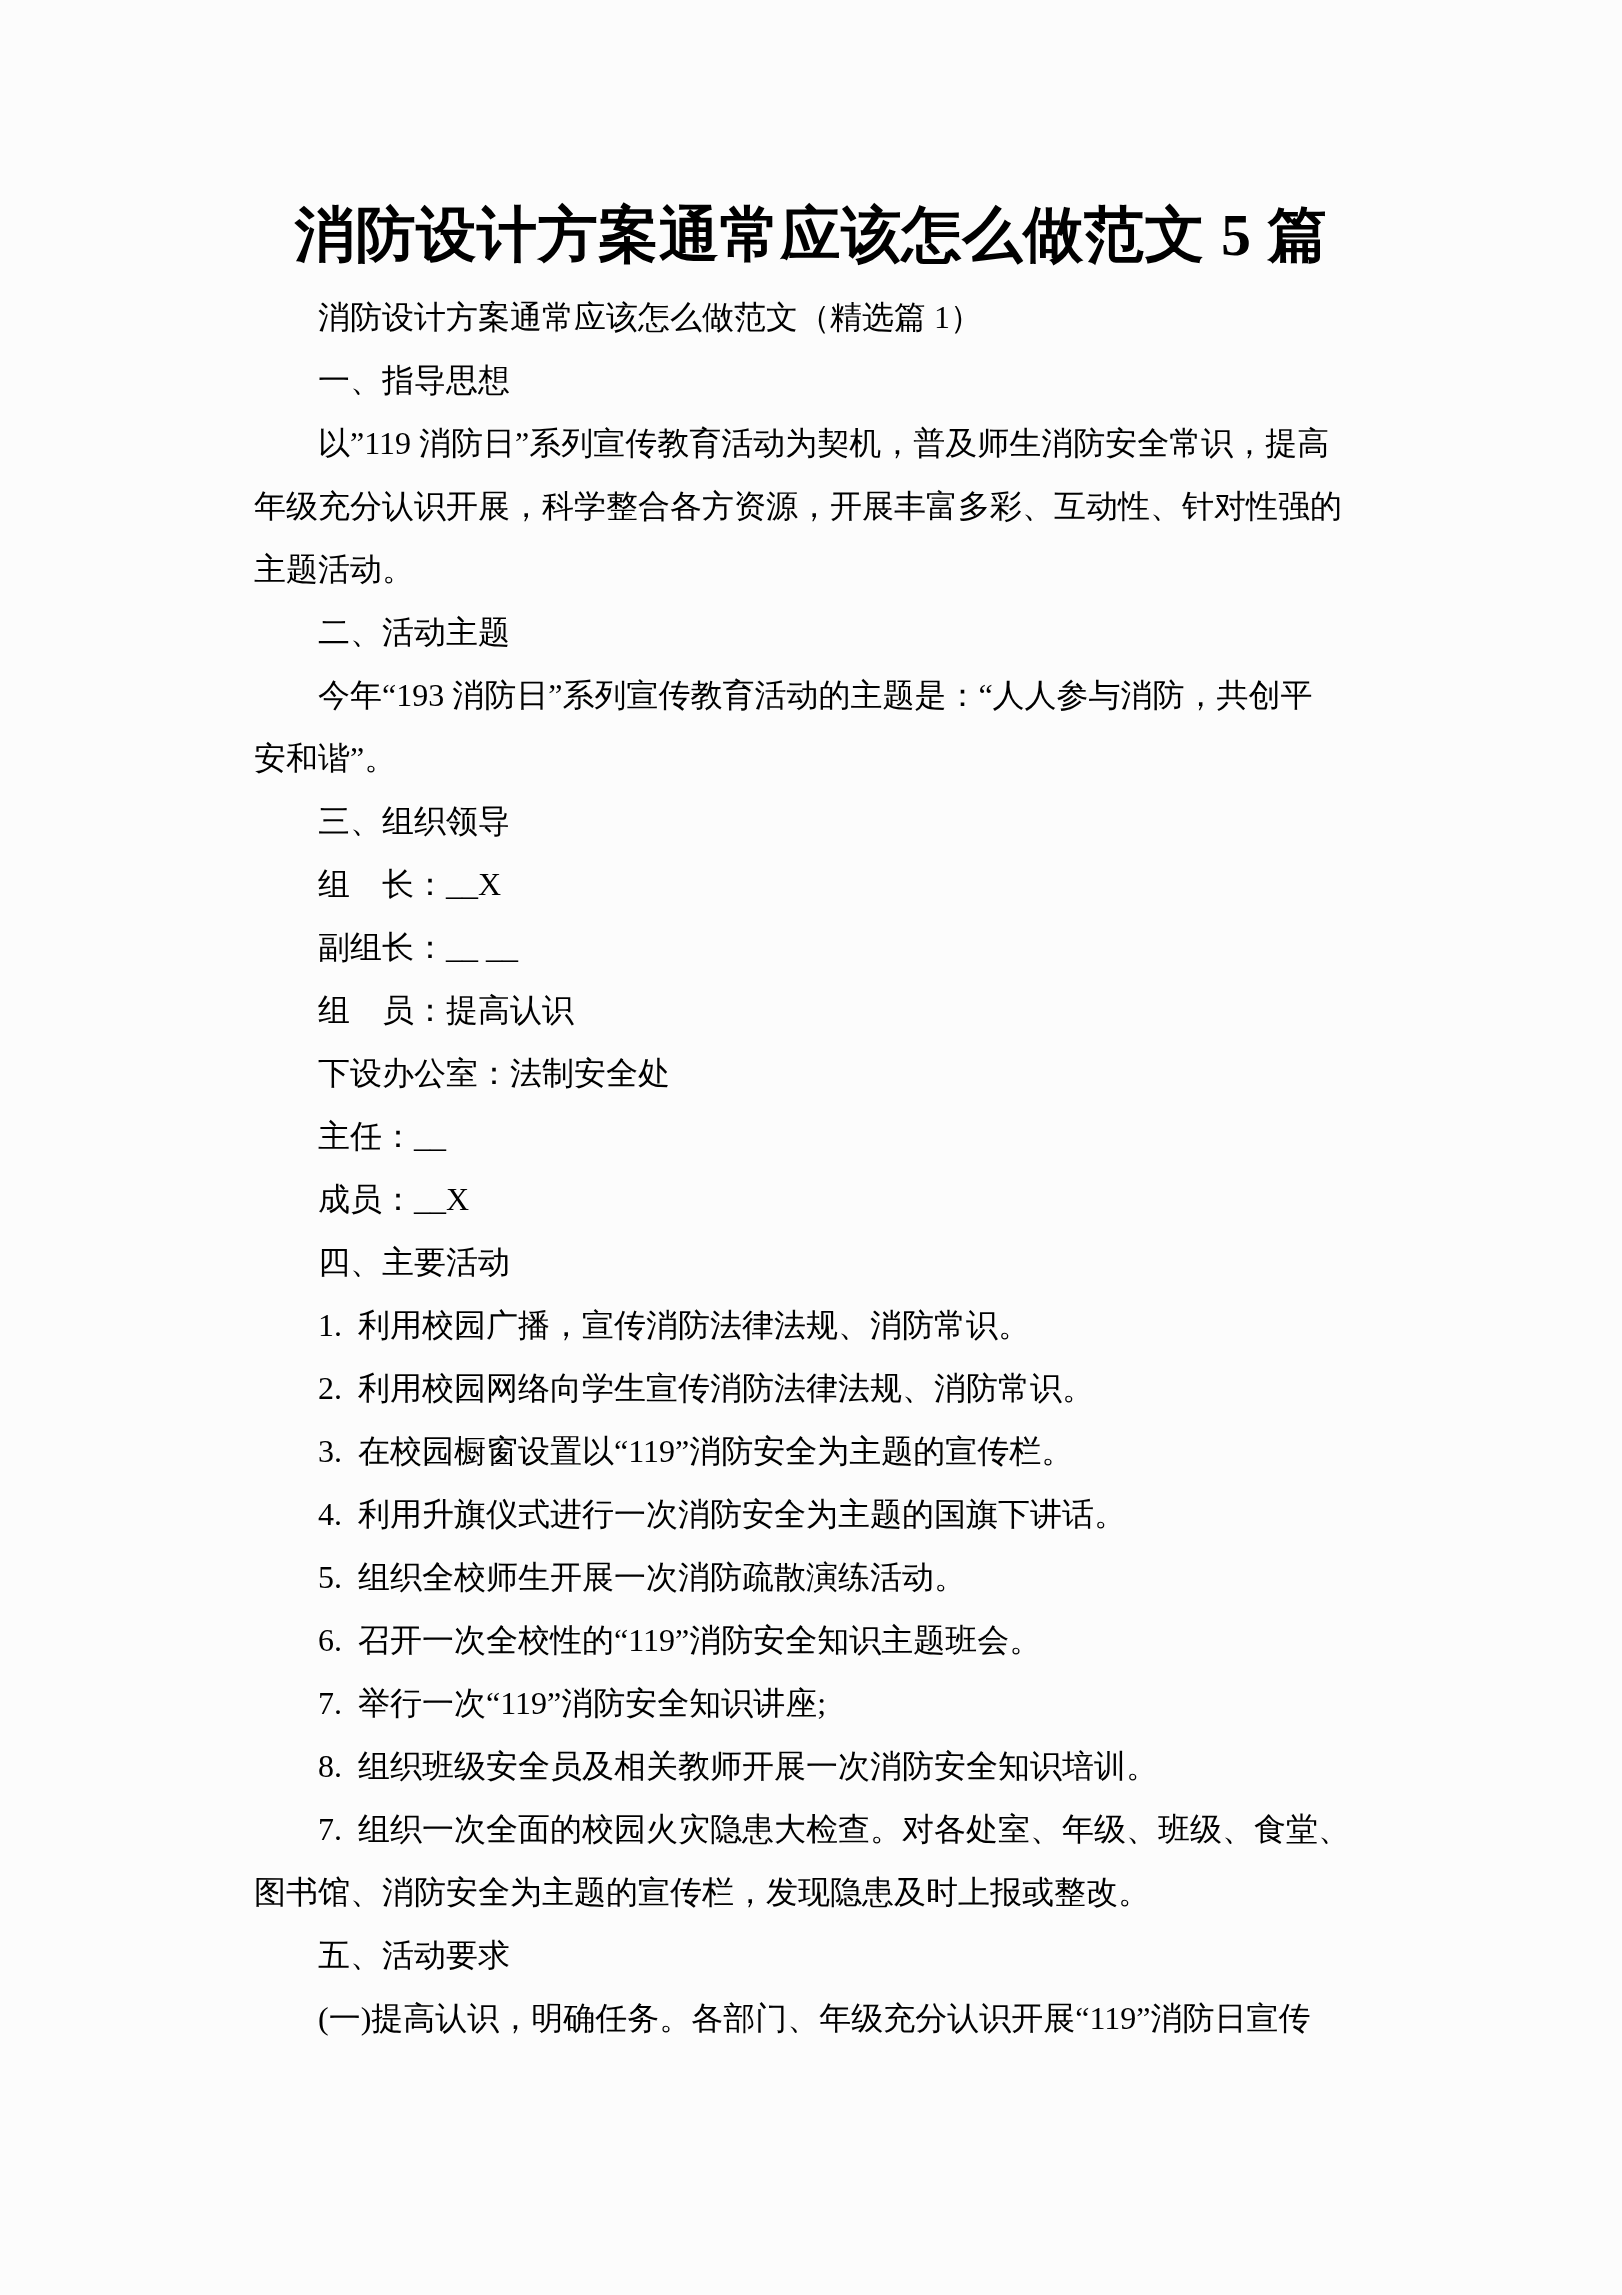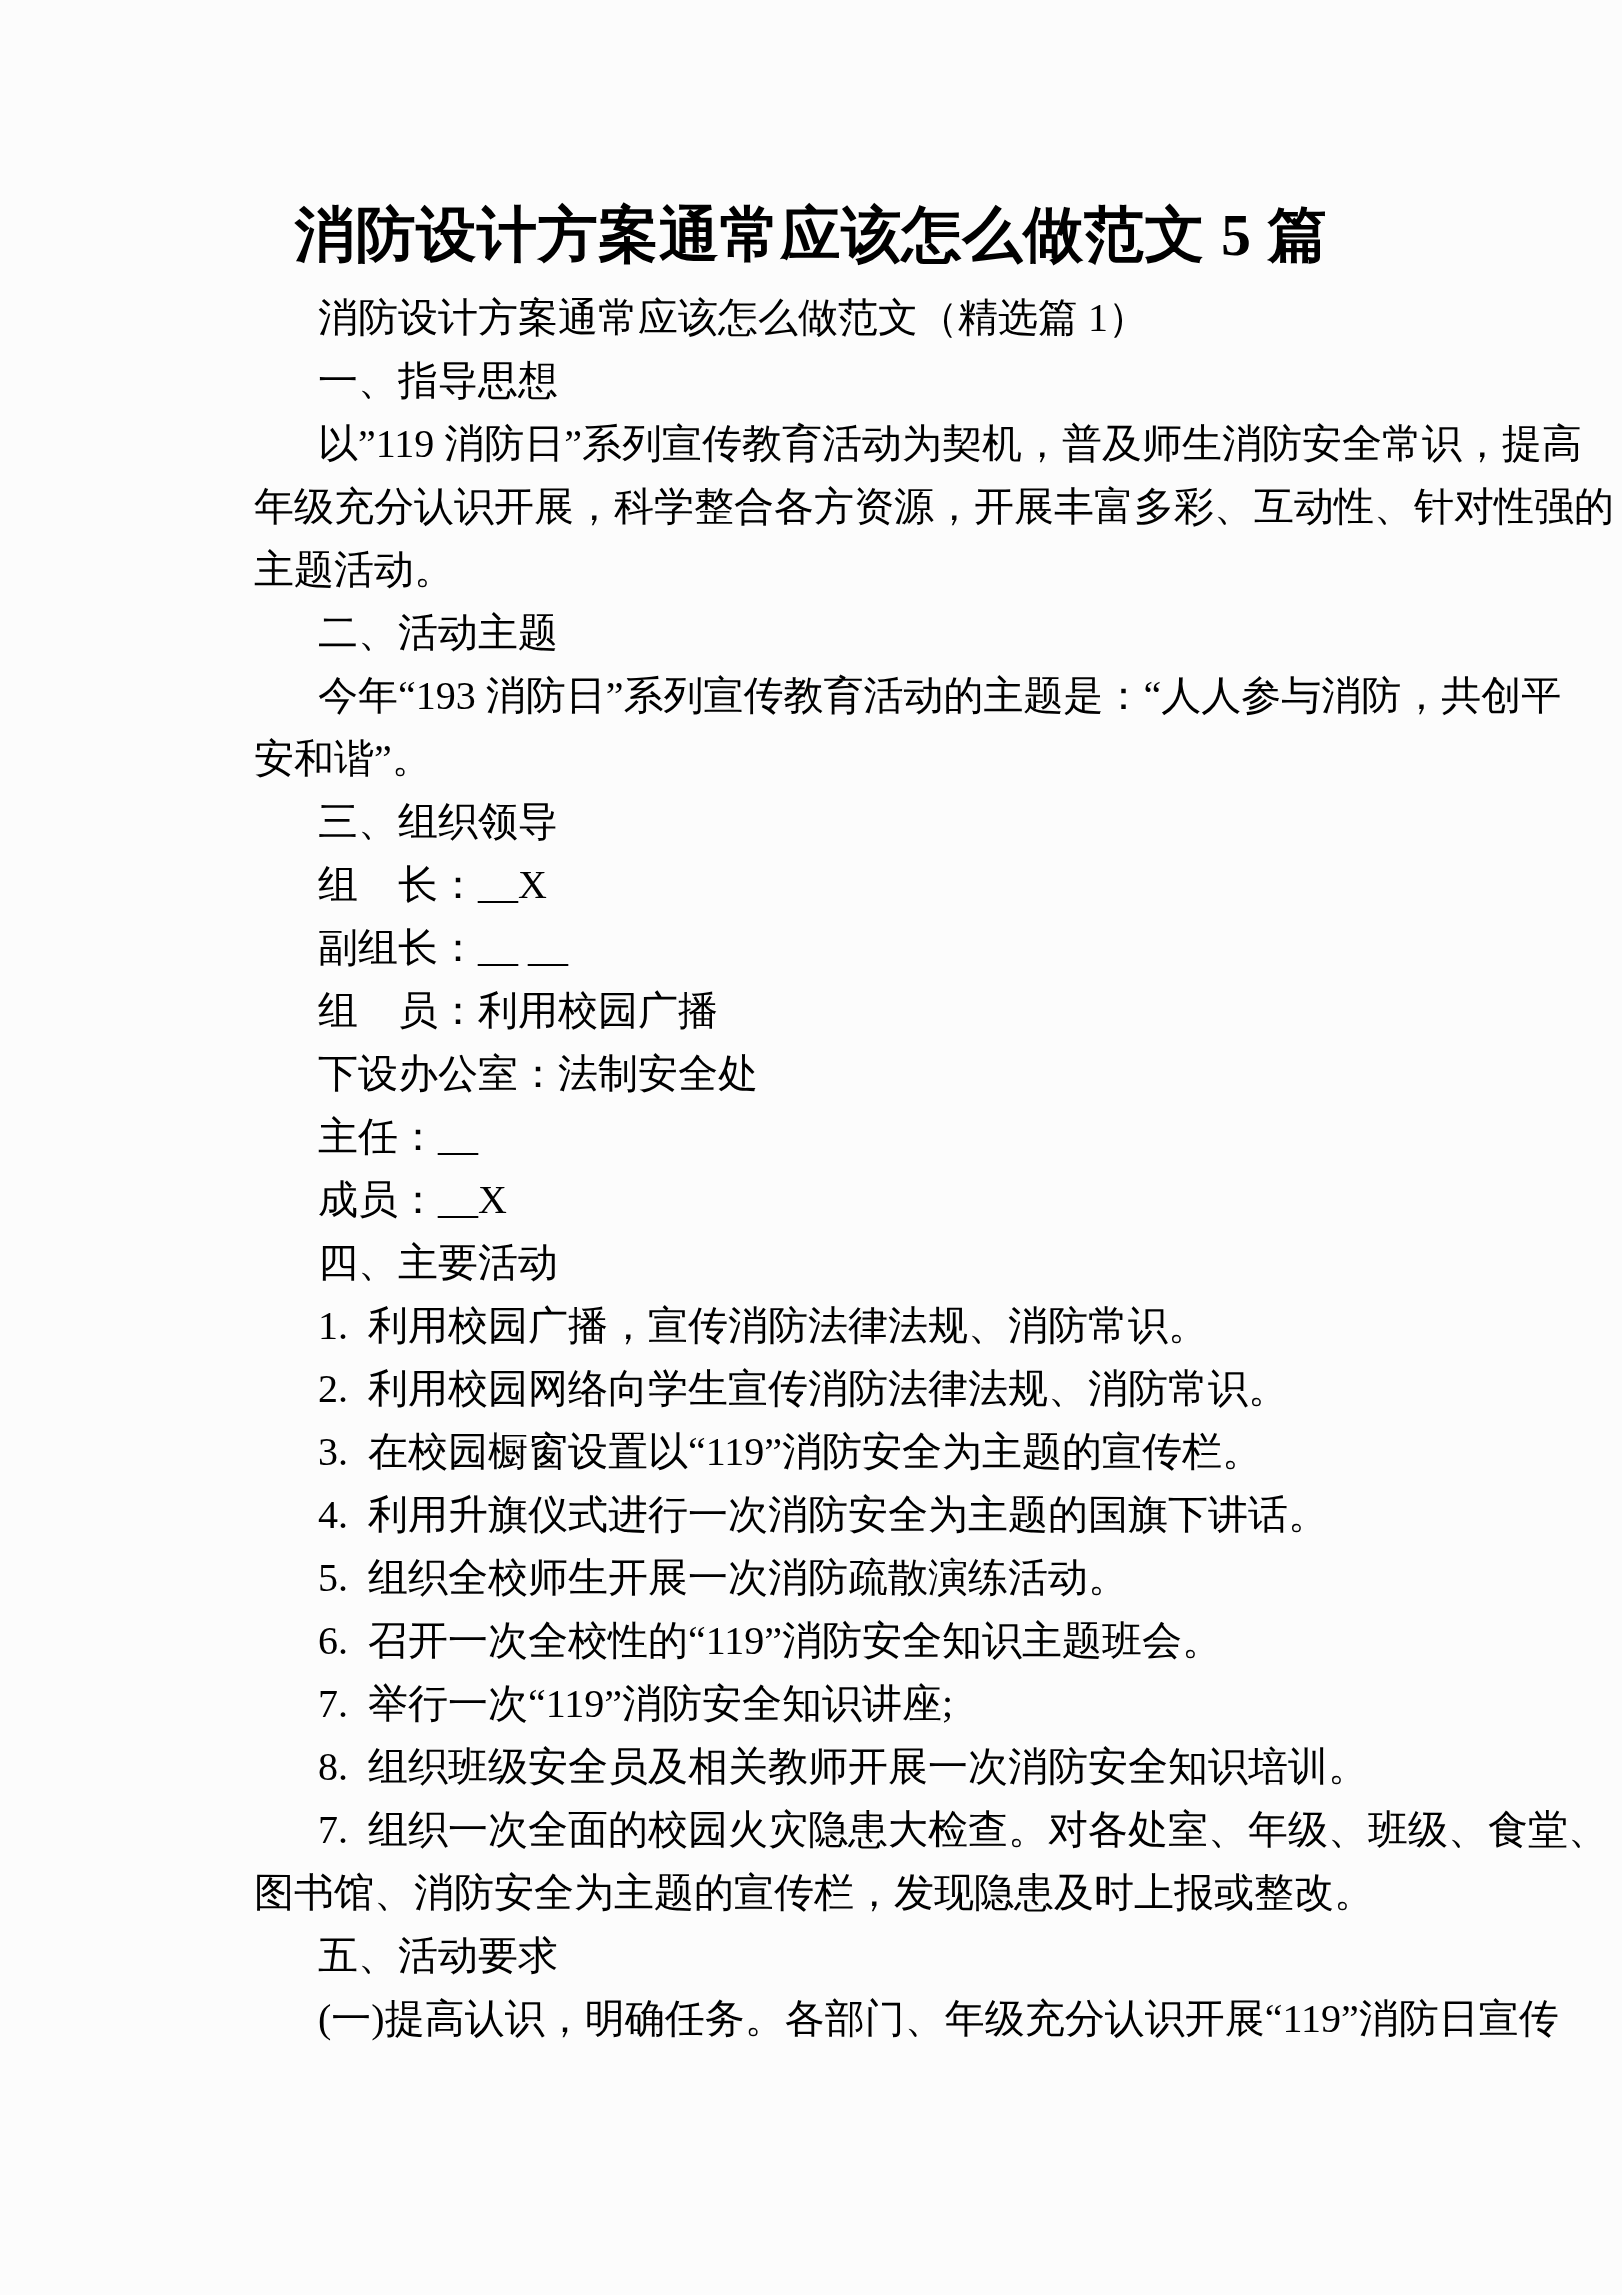--- a/index.html
+++ b/index.html
@@ -23,21 +23,21 @@
     margin:0 0 10.5px 0;
     font-size:60px;
     font-weight:bold;
     line-height:79px;
     text-align:center;
     white-space:pre;
     letter-spacing:0.7px;
   }
   .doc-body{margin:0;}
   .text-line{
-    font-size:40px;
+    font-size:32px;
     line-height:63px;
     white-space:pre;
     letter-spacing:0;
   }
   .text-line.indent{
     padding-left:64px;
   }
 </style>
 </head>
 <body>
@@ -50,21 +50,21 @@
         <div class="text-line indent">一、指导思想</div>
         <div class="text-line indent">以”119 消防日”系列宣传教育活动为契机，普及师生消防安全常识，提高</div>
         <div class="text-line">年级充分认识开展，科学整合各方资源，开展丰富多彩、互动性、针对性强的</div>
         <div class="text-line">主题活动。</div>
         <div class="text-line indent">二、活动主题</div>
         <div class="text-line indent">今年“193 消防日”系列宣传教育活动的主题是：“人人参与消防，共创平</div>
         <div class="text-line">安和谐”。</div>
         <div class="text-line indent">三、组织领导</div>
         <div class="text-line indent">组　长：__X</div>
         <div class="text-line indent">副组长：__ __</div>
-        <div class="text-line indent">组　员：利用校园广播</div>
+        <div class="text-line indent">组　员：提高认识</div>
         <div class="text-line indent">下设办公室：法制安全处</div>
         <div class="text-line indent">主任：__</div>
         <div class="text-line indent">成员：__X</div>
         <div class="text-line indent">四、主要活动</div>
         <div class="text-line indent">1.  利用校园广播，宣传消防法律法规、消防常识。</div>
         <div class="text-line indent">2.  利用校园网络向学生宣传消防法律法规、消防常识。</div>
         <div class="text-line indent">3.  在校园橱窗设置以“119”消防安全为主题的宣传栏。</div>
         <div class="text-line indent">4.  利用升旗仪式进行一次消防安全为主题的国旗下讲话。</div>
         <div class="text-line indent">5.  组织全校师生开展一次消防疏散演练活动。</div>
         <div class="text-line indent">6.  召开一次全校性的“119”消防安全知识主题班会。</div>

